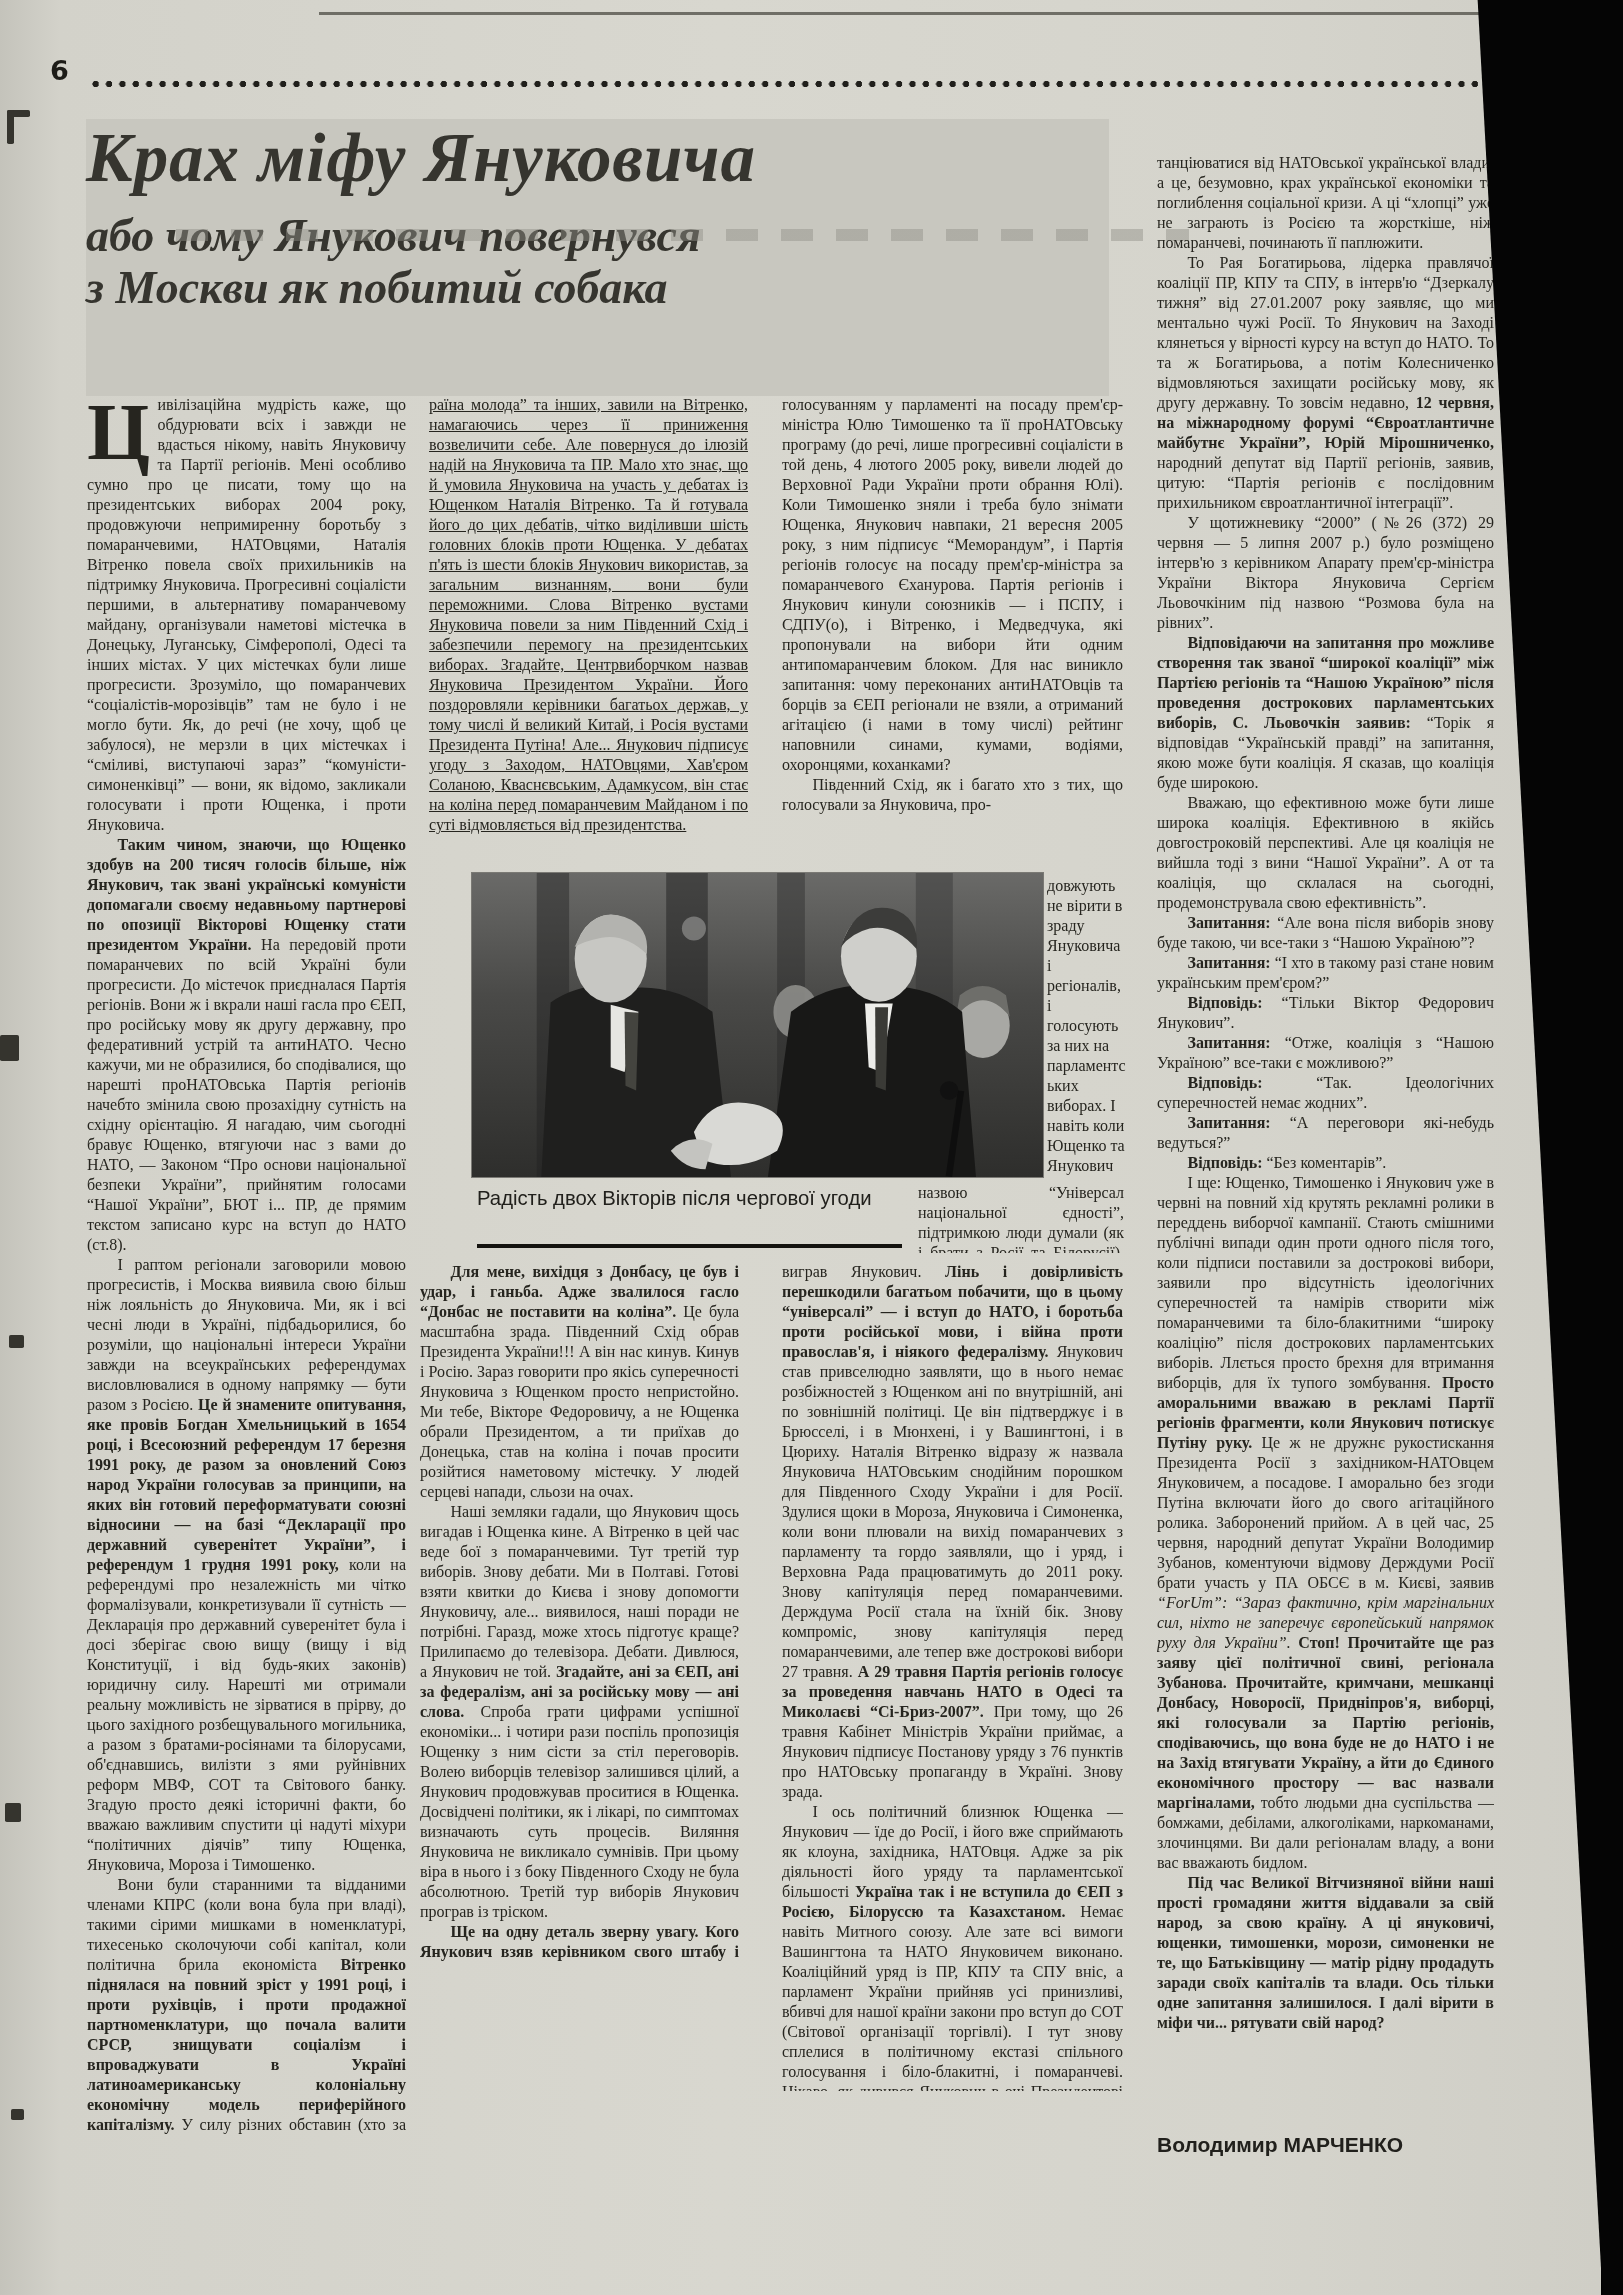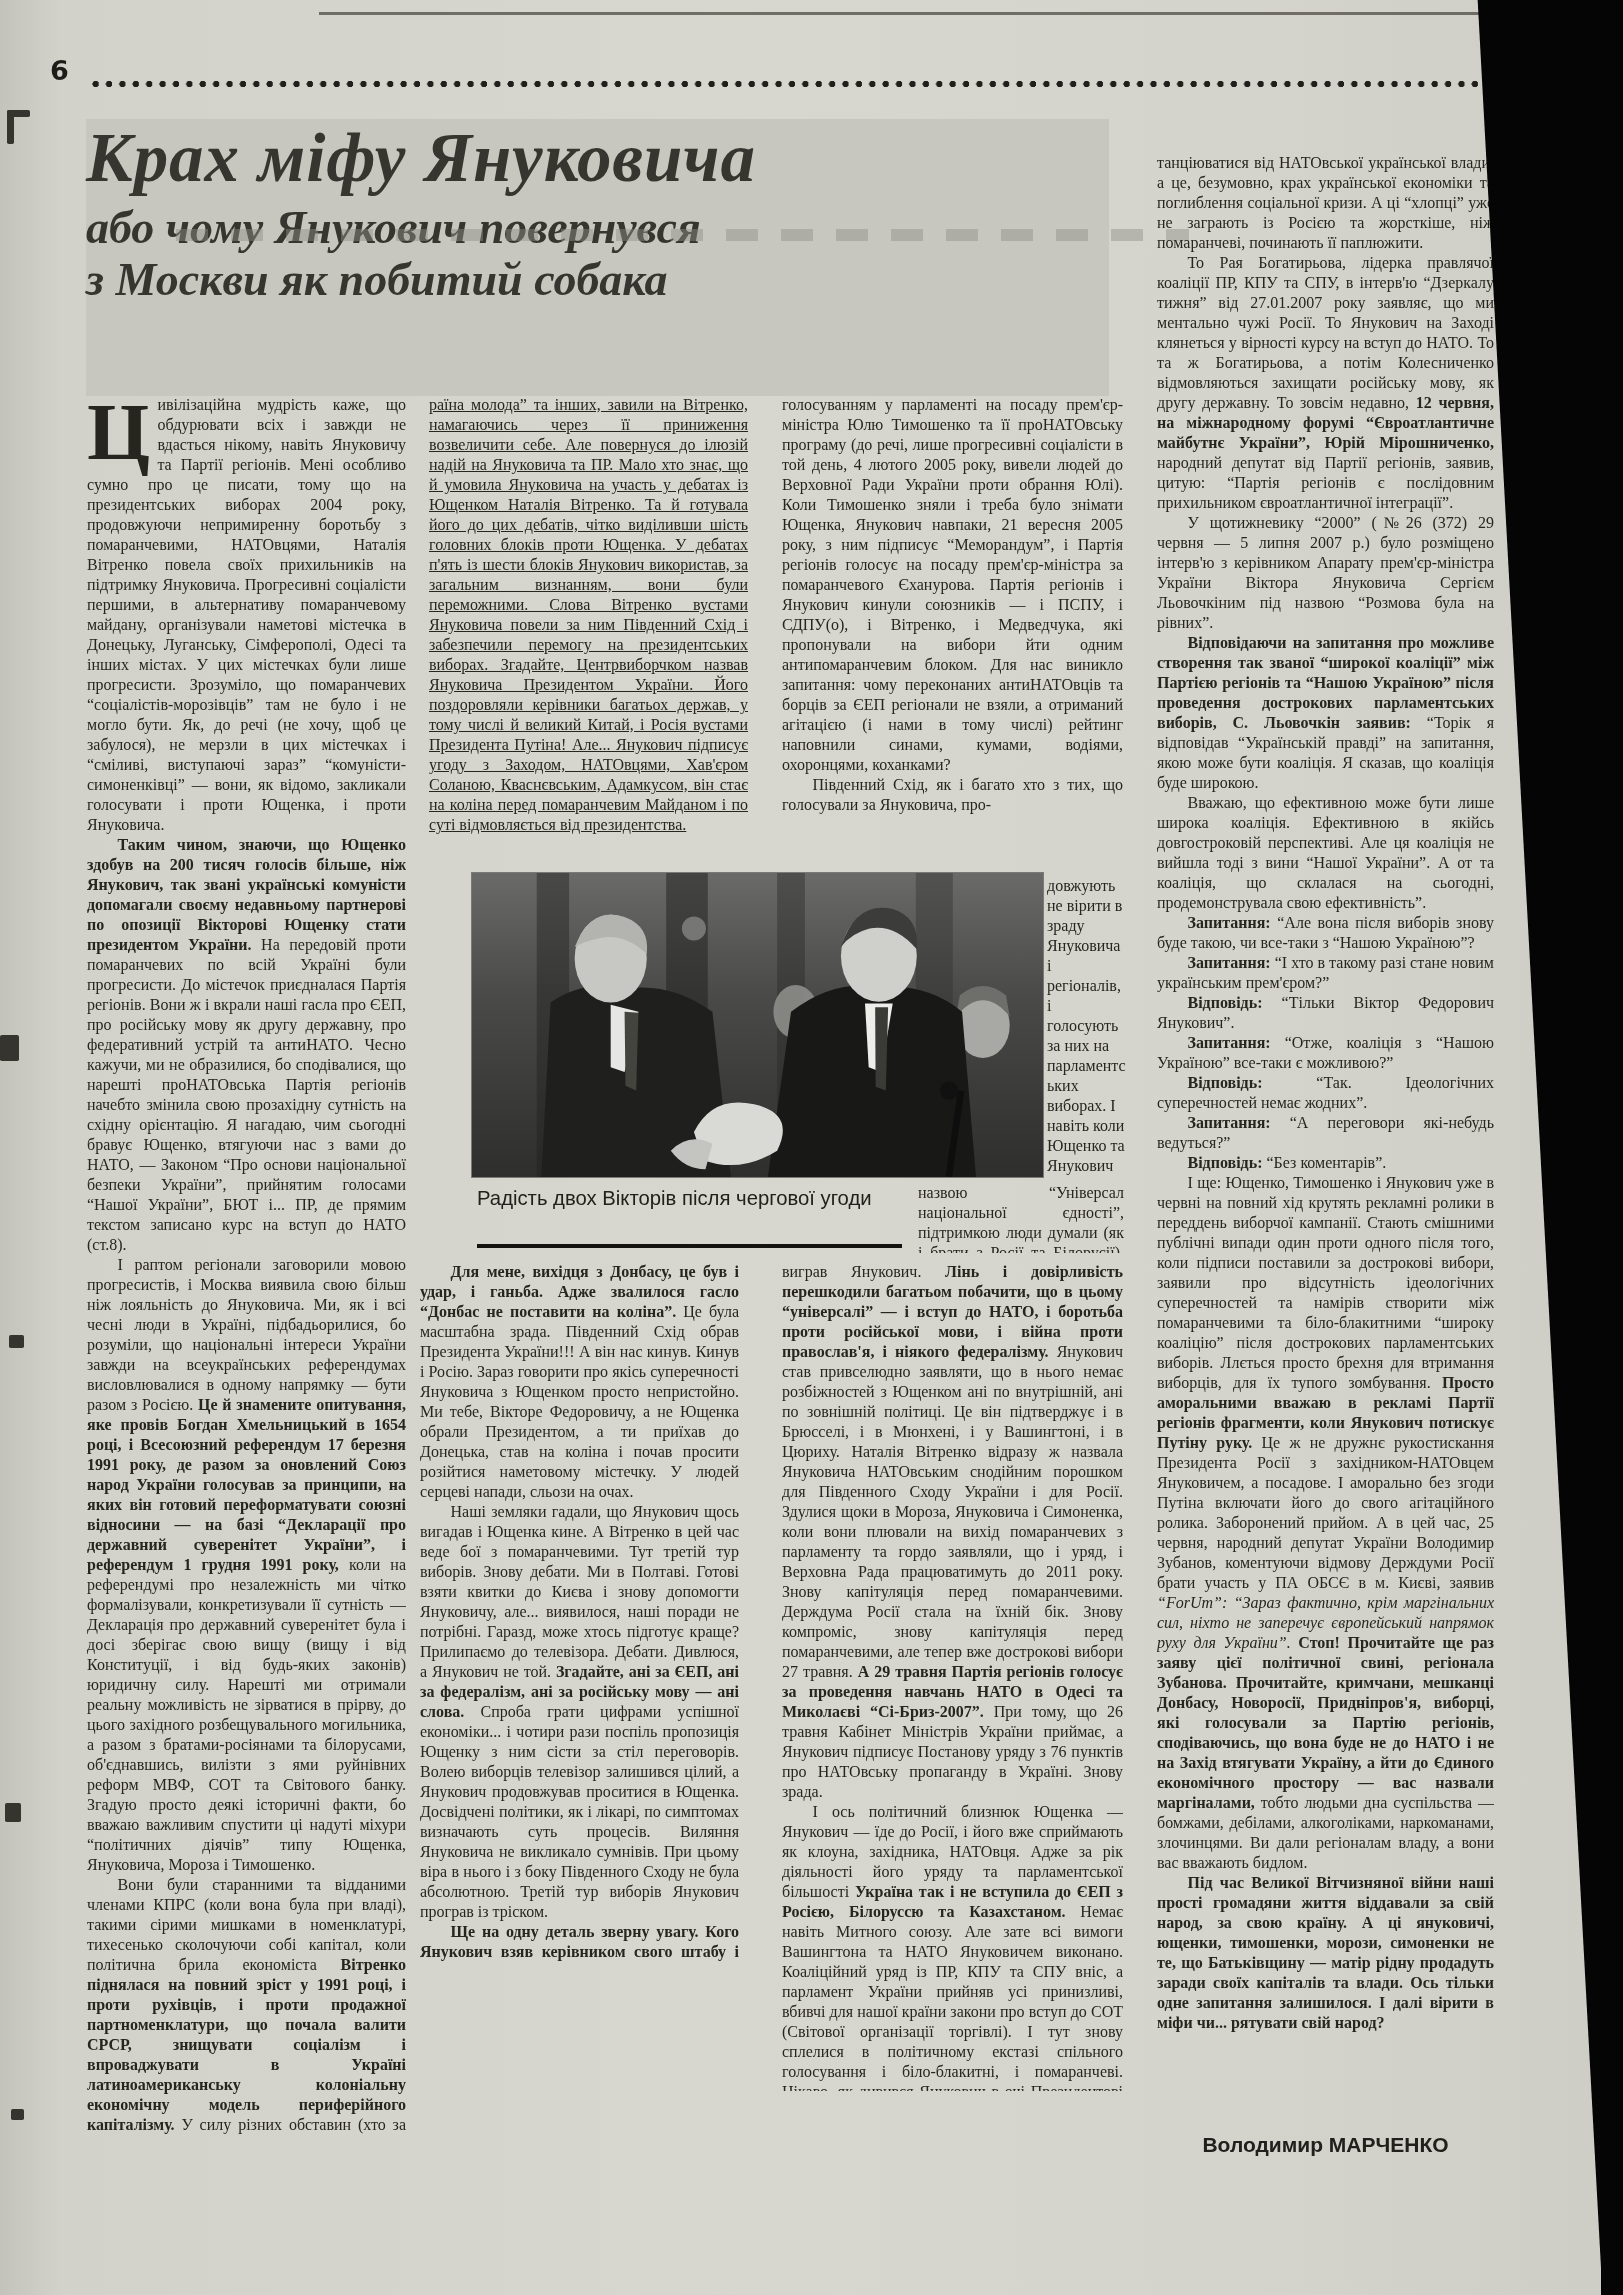--- a/index.html
+++ b/index.html
@@ -18,21 +18,21 @@
   #page-number{position:absolute;left:50px;top:55px;font-family:"DejaVu Sans",sans-serif;
                font-weight:bold;font-size:27px;color:#1d1c18;}
   #dotted-rule{position:absolute;left:91px;top:79px;width:1406px;height:10.2px;
                background-image:radial-gradient(circle at 4.6px 5.1px,#201f1b 3px,transparent 3.5px);
                background-size:13.4px 10.2px;background-repeat:repeat-x;}
   
   #headline{position:absolute;left:86px;top:119px;width:1023px;height:277px;background:#c8c7bf;
             text-align:left;font-style:italic;font-weight:bold;color:#36352f;}
   .hl-big{font-size:69px;line-height:78px;letter-spacing:0.9px;}
   .hl-small{font-size:46px;line-height:52px;}
-  #hl3{margin-top:5px;}
+  #hl3{margin-top:13px;}
   
   .col{position:absolute;text-align:justify;font-size:16px;line-height:20px;overflow:hidden;}
   .para{margin:0;text-indent:30.5px;}
   .para.noind{text-indent:0;}
   .b{font-weight:bold;}
   .i{font-style:italic;}
   .drop{float:left;font-weight:bold;font-size:81px;line-height:64px;padding:4.6px 7.4px 0 0;text-indent:0;}
   #col1{left:87px; top:395px; width:319px; height:1744px;}
   #col2a{left:429px; top:395px; width:319px; height:475px;text-decoration:underline;}
   #col2b{left:420px; top:1262px; width:319px; height:703px;}
@@ -43,21 +43,21 @@
   #col4{left:1157px;top:153px; width:337px; height:1977px;}
   
   #photo-frame{position:absolute;left:472px;top:873px;width:571px;height:304px;
                outline:0.9px solid #7a7974;background:#3a3a3a;}
   #photo-frame svg{display:block;width:100%;height:100%;}
   #photo-caption{position:absolute;left:477px;top:1185px;width:425px;height:55px;
                  font-family:"Liberation Sans",sans-serif;font-size:20.3px;line-height:26px;
                  text-align:left;color:#21201c;}
   #caption-rule{position:absolute;left:477px;top:1244px;width:425px;height:3.7px;background:#14130f;}
   
-  #author{position:absolute;left:1157px;top:2133px;width:337px;text-align:center;
+  #author{position:absolute;left:1157px;top:2133px;width:337px;text-align:left;
           font-family:"Liberation Sans",sans-serif;font-weight:bold;font-size:21px;color:#21201c;}
 </style>
 </head>
 <body>
 
 <div id="stage">
   <div id="paper">
 
     <div id="top-scan-line"></div>
     <div class="edge-mark" style="left:6.5px;top:110px;width:23px;height:7.4px;"></div>

